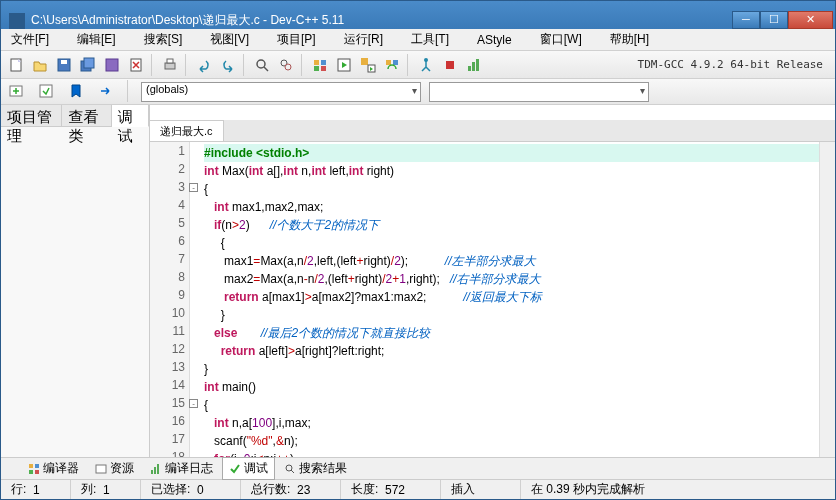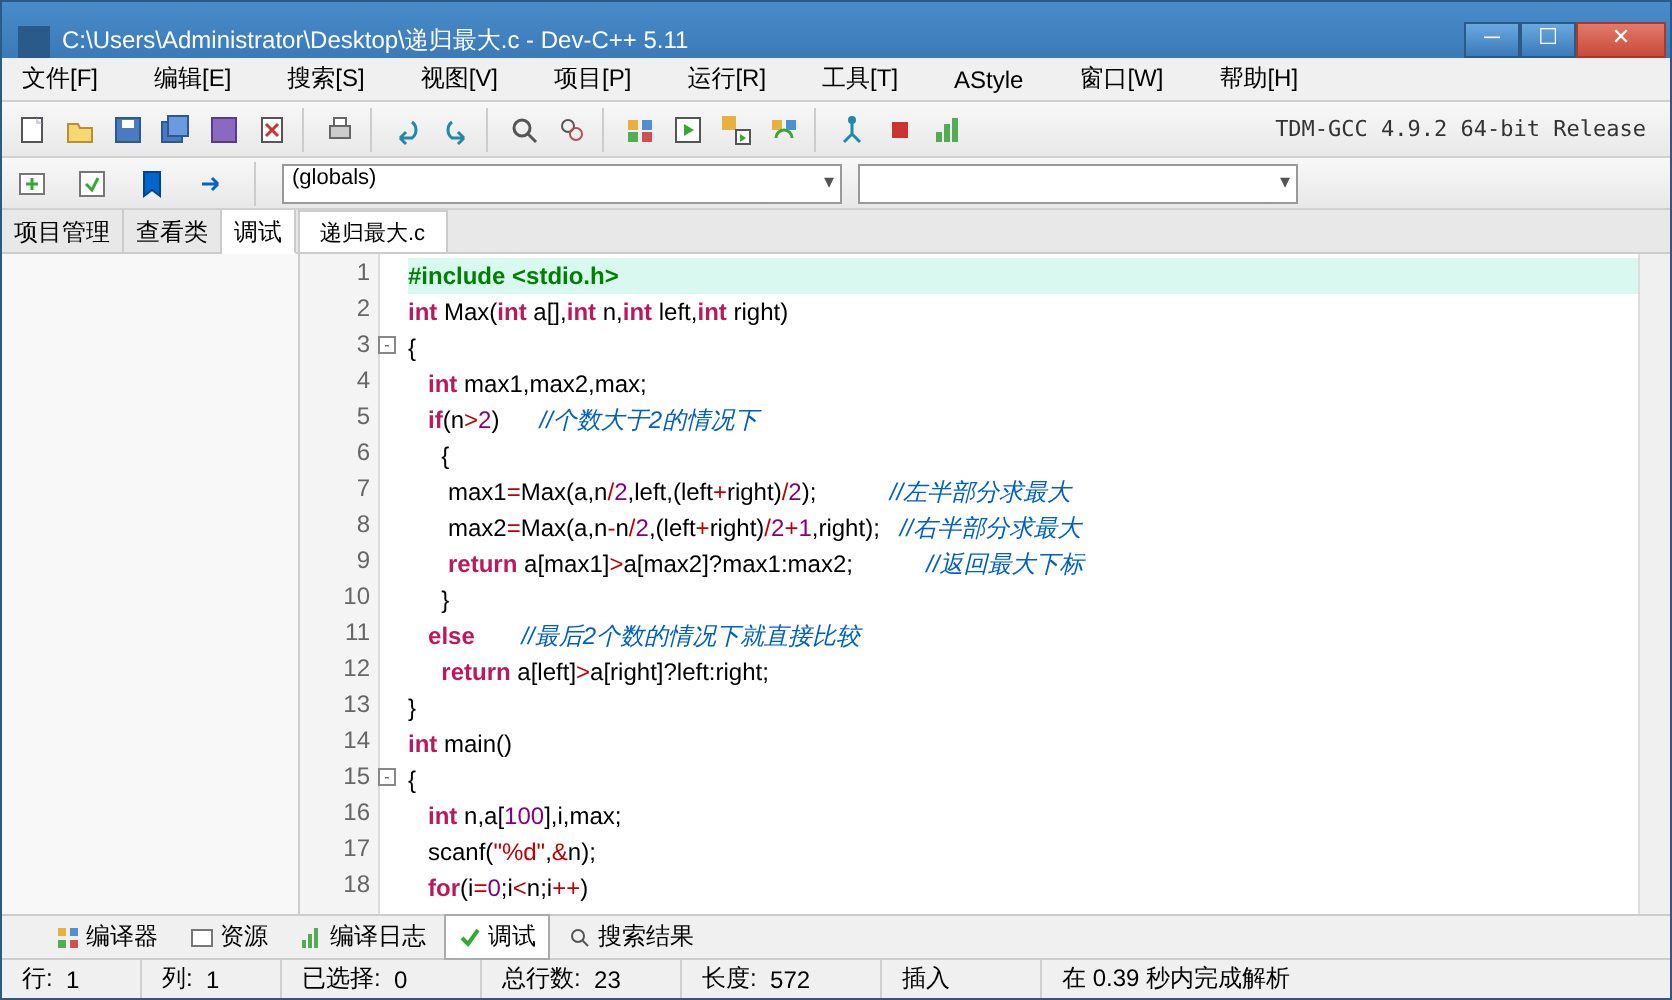--- a/index.html
+++ b/index.html
@@ -8,31 +8,31 @@
 .titlebar-icon { width: 16px; height: 16px; background: #2a5a8a; margin: 0 6px; }
 .titlebar-text { flex: 1; font-size: 12px; }
 .win-btns { display: flex; gap: 0; }
 .win-btn { width: 28px; height: 18px; background: linear-gradient(#6aa8e0,#3a7ab8); border: 1px solid #2a5a8a; color: #fff; text-align: center; line-height: 14px; font-size: 11px; cursor: pointer; }
 .win-btn.close { background: linear-gradient(#e07a6a,#c84a3a); border-color: #a83a2a; width: 45px; }
 .menubar { height: 22px; background: #f0f0f0; display: flex; align-items: center; padding: 0 4px; gap: 16px; border-bottom: 1px solid #d0d0d0; }
 .menu-item { padding: 2px 6px; cursor: pointer; }
 .toolbar { height: 28px; background: linear-gradient(#f8f8f8,#e8e8e8); display: flex; align-items: center; padding: 2px 4px; gap: 2px; border-bottom: 1px solid #d0d0d0; }
 .tool-btn { width: 22px; height: 22px; border: 1px solid transparent; display: flex; align-items: center; justify-content: center; cursor: pointer; }
 .tool-sep { width: 4px; height: 22px; border-left: 1px solid #ccc; margin: 0 2px; }
-.toolbar2 { height: 26px; background: linear-gradient(#f8f8f8,#e8e8e8); display: flex; align-items: center; padding: 2px 4px; gap: 8px; border-bottom: 1px solid #d0d0d0; }
+.toolbar2 { height: 26px; background: linear-gradient(#f8f8f8,#e8e8e8); display: flex; align-items: flex-end; padding: 2px 4px; gap: 8px; border-bottom: 1px solid #d0d0d0; }
 .combo { height: 20px; border: 1px solid #999; background: #fff; padding: 0 16px 0 4px; font-size: 11px; position: relative; }
 .combo::after { content: "▾"; position: absolute; right: 3px; top: 2px; color: #555; font-size: 10px; }
 .compiler-label { margin-left: auto; padding: 0 8px; font-size: 11px; color: #333; font-family: monospace; }
 .workspace { display: flex; height: 352px; }
 .sidebar { width: 149px; border-right: 1px solid #ccc; background: #f8f8f8; }
 .side-tabs { display: flex; height: 22px; background: #e8e8e8; border-bottom: 1px solid #ccc; }
-.side-tab { padding: 3px 6px; border-right: 1px solid #ccc; cursor: pointer; font-size: 12px; background: #e8e8e8; }
+.side-tab { padding: 3px 6px; border-right: 1px solid #ccc; cursor: pointer; font-size: 15px; background: #e8e8e8; }
 .side-tab.active { background: #fff; border-bottom: 1px solid #fff; margin-bottom: -1px; }
 .editor-area { flex: 1; display: flex; flex-direction: column; background: #fff; }
-.file-tabs { height: 22px; display: flex; background: #e8e8e8; border-bottom: 1px solid #ccc; }
+.file-tabs { height: 22px; display: flex; background: #e8e8e8; border-bottom: 1px solid #ccc; margin-top: 15px; }
 .file-tab { padding: 3px 10px; background: #fff; border-right: 1px solid #ccc; border-top: 1px solid #ccc; cursor: pointer; font-size: 11px; }
 .code-view { flex: 1; display: flex; overflow: hidden; font-family: Consolas, "Courier New", monospace; font-size: 13px; }
 .gutter { width: 40px; background: #f4f4f4; border-right: 1px solid #ddd; text-align: right; color: #666; padding-top: 2px; }
 .gutter-line { height: 18px; padding-right: 4px; position: relative; }
 .fold { position: absolute; right: -9px; top: 3px; width: 9px; height: 9px; border: 1px solid #888; background: #fff; font-size: 8px; line-height: 7px; text-align: center; color: #555; }
 .code { flex: 1; padding: 2px 0 0 14px; white-space: pre; }
 .code-line { height: 18px; line-height: 18px; }
 .code-line.hl { background: #d8f8f0; }
 .pp { color: #008000; font-weight: bold; }
 .kw { color: #be185d; font-weight: bold; }

